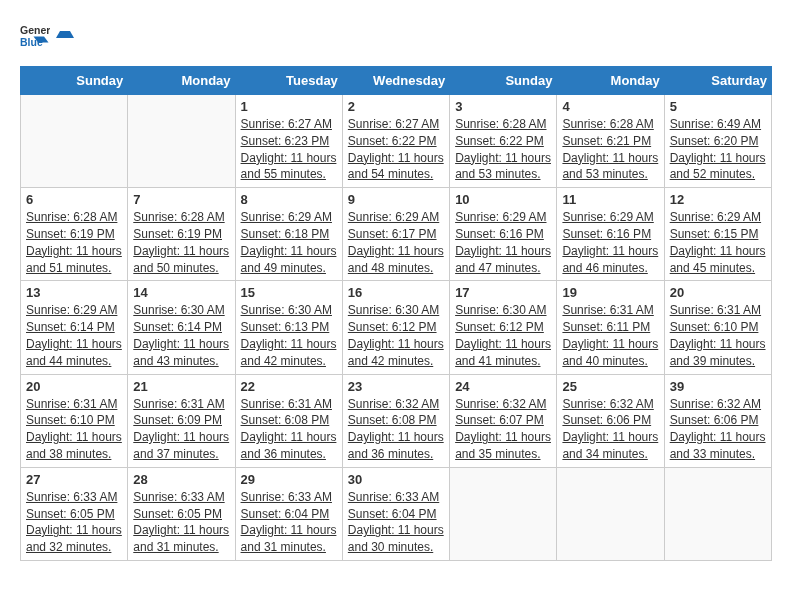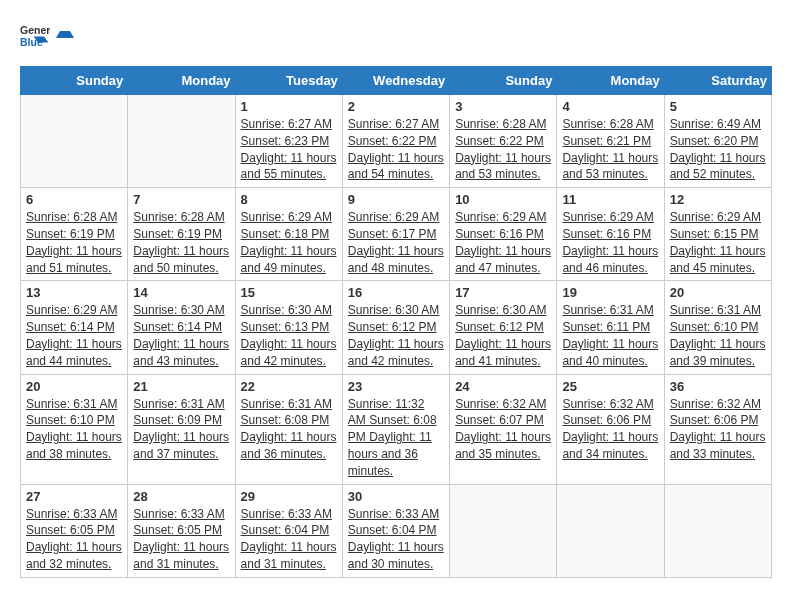--- a/index.html
+++ b/index.html
@@ -265,38 +265,38 @@
 Daylight: 11 hours and 37 minutes.</div>
         </td>
         <td>
           <span class="day-number">22</span>
           <div class="day-detail">Sunrise: 6:31 AM
 Sunset: 6:08 PM
 Daylight: 11 hours and 36 minutes.</div>
         </td>
         <td>
           <span class="day-number">23</span>
-          <div class="day-detail">Sunrise: 11:32 AM
+          <div class="day-detail">Sunrise: 6:32 AM
 Sunset: 6:08 PM
 Daylight: 11 hours and 36 minutes.</div>
         </td>
         <td>
           <span class="day-number">24</span>
           <div class="day-detail">Sunrise: 6:32 AM
 Sunset: 6:07 PM
 Daylight: 11 hours and 35 minutes.</div>
         </td>
         <td>
           <span class="day-number">25</span>
           <div class="day-detail">Sunrise: 6:32 AM
 Sunset: 6:06 PM
 Daylight: 11 hours and 34 minutes.</div>
         </td>
         <td>
-          <span class="day-number">36</span>
+          <span class="day-number">39</span>
           <div class="day-detail">Sunrise: 6:32 AM
 Sunset: 6:06 PM
 Daylight: 11 hours and 33 minutes.</div>
         </td>
       </tr>
       <tr>
         <td>
           <span class="day-number">27</span>
           <div class="day-detail">Sunrise: 6:33 AM
 Sunset: 6:05 PM

